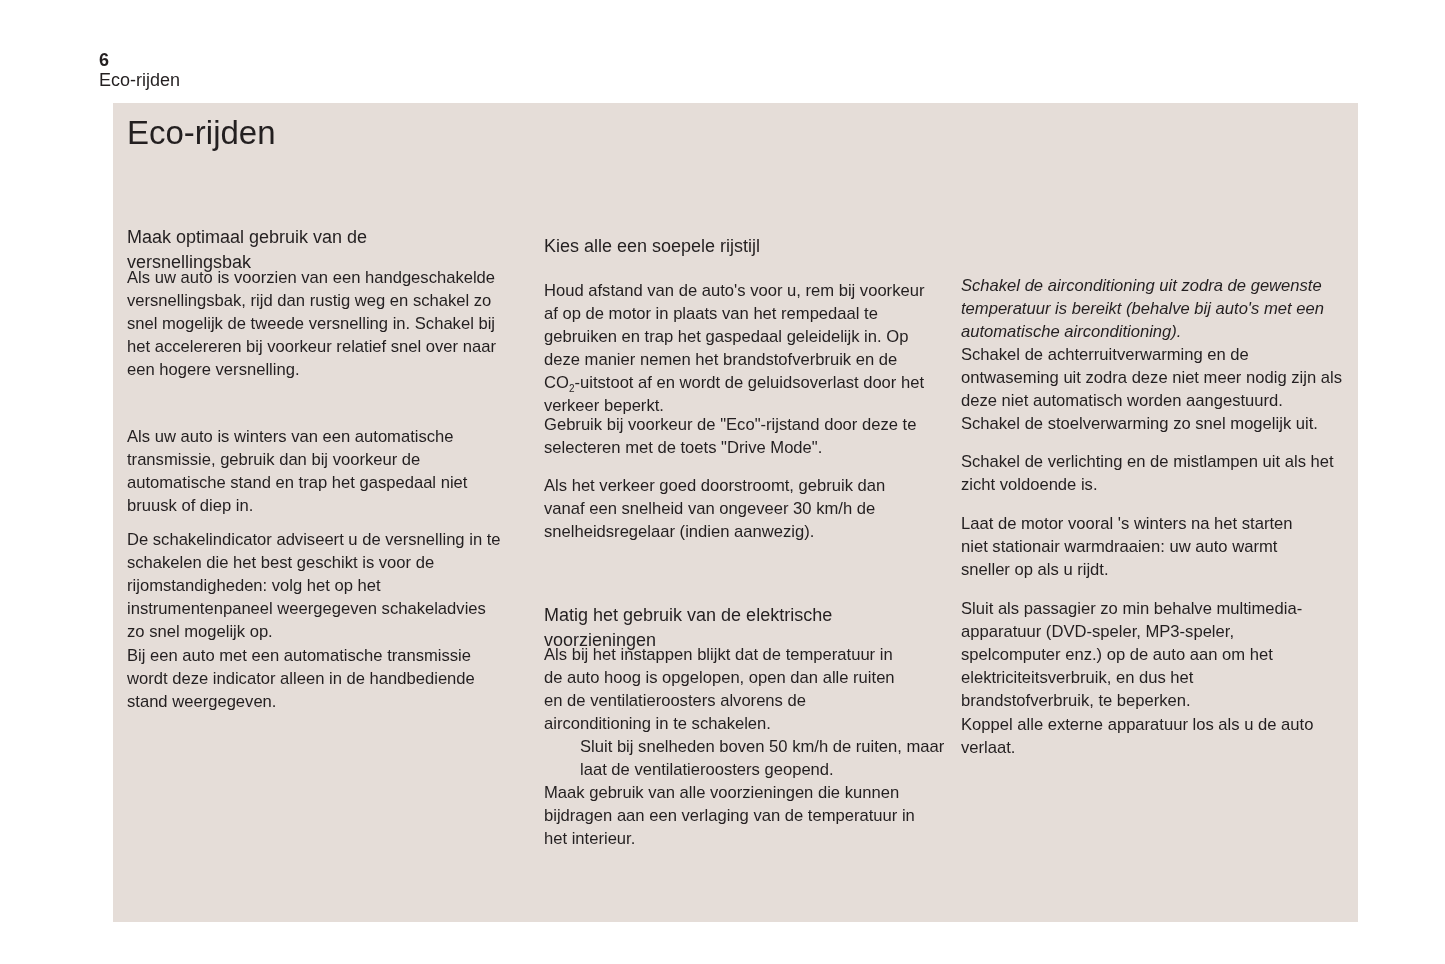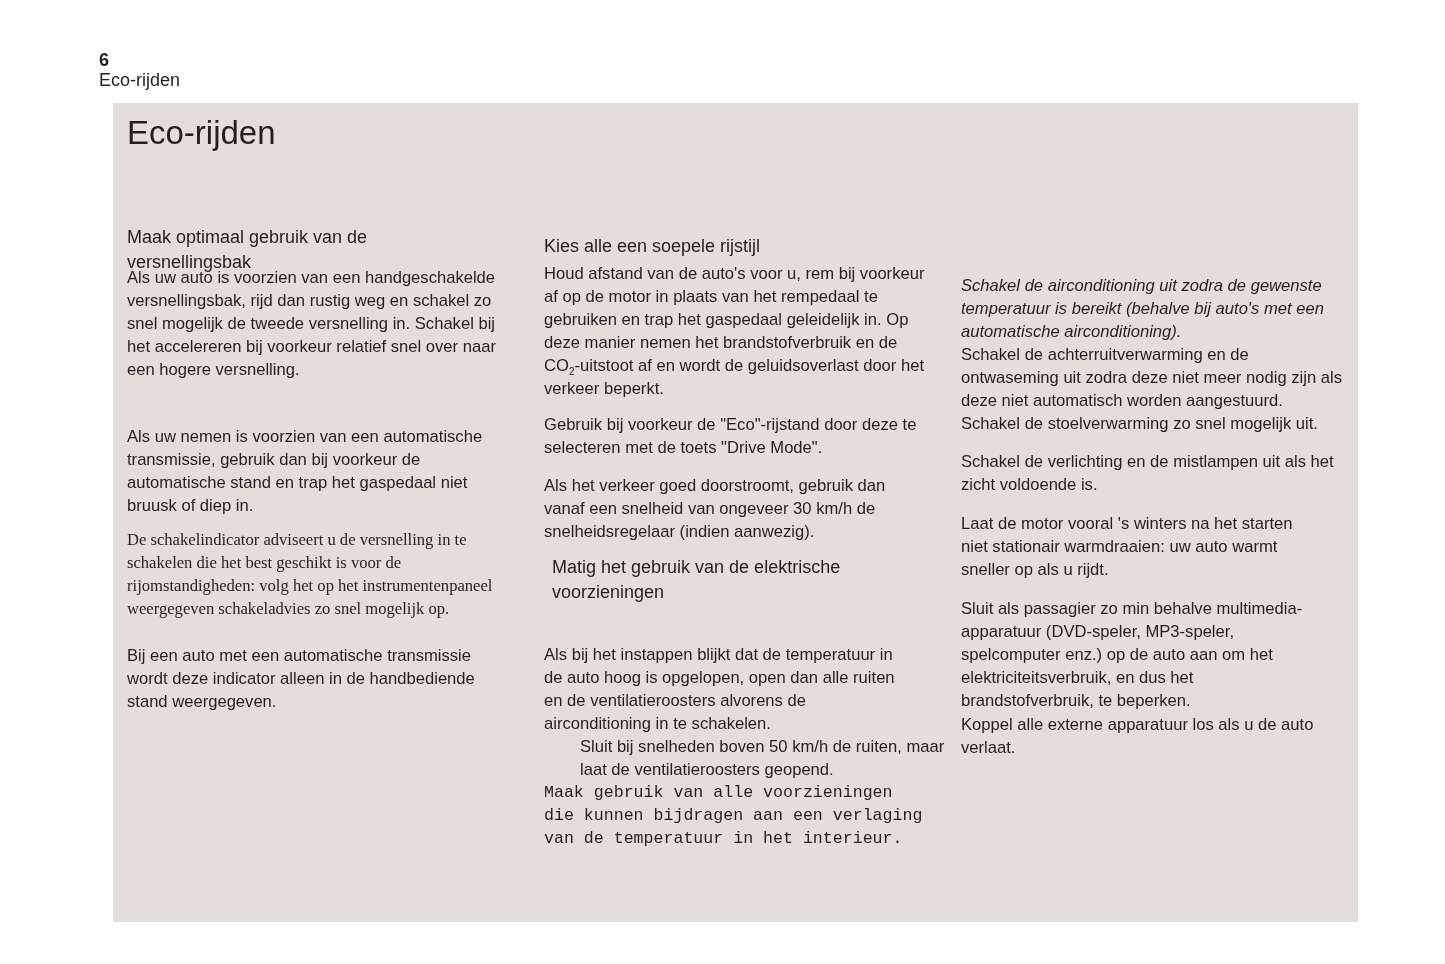--- a/index.html
+++ b/index.html
@@ -23,34 +23,34 @@
 
 <div class="page-num">6</div>
 <div class="running-head">Eco-rijden</div>
 
 <div class="panel">
   <h1 class="panel-title">Eco-rijden</h1>
 
   <div class="col col1">
     <h2 style="position:absolute;top:122px;width:330px;">Maak optimaal gebruik van de versnellingsbak</h2>
     <p style="position:absolute;top:163px;width:395px;">Als uw auto is voorzien van een handgeschakelde versnellingsbak, rijd dan rustig weg en schakel zo snel mogelijk de tweede versnelling in. Schakel bij het accelereren bij voorkeur relatief snel over naar een hogere versnelling.</p>
-    <p style="position:absolute;top:322px;width:370px;">Als uw nemen is voorzien van een automatische transmissie, gebruik dan bij voorkeur de automatische stand en trap het gaspedaal niet bruusk of diep in.</p>
-    <p style="position:absolute;top:425px;width:375px;font-family:Liberation Serif, serif;">De schakelindicator adviseert u de versnelling in te schakelen die het best geschikt is voor de rijomstandigheden: volg het op het instrumentenpaneel weergegeven schakeladvies zo snel mogelijk op.</p>
+    <p style="position:absolute;top:322px;width:370px;">Als uw auto is winters van een automatische transmissie, gebruik dan bij voorkeur de automatische stand en trap het gaspedaal niet bruusk of diep in.</p>
+    <p style="position:absolute;top:425px;width:375px;">De schakelindicator adviseert u de versnelling in te schakelen die het best geschikt is voor de rijomstandigheden: volg het op het instrumentenpaneel weergegeven schakeladvies zo snel mogelijk op.</p>
     <p style="position:absolute;top:541px;width:375px;">Bij een auto met een automatische transmissie wordt deze indicator alleen in de handbediende stand weergegeven.</p>
   </div>
 
   <div class="col col2">
     <h2 style="position:absolute;top:131px;">Kies alle een soepele rijstijl</h2>
-    <p style="position:absolute;top:159px;width:385px;"><span>Houd afstand van de auto's voor u, rem bij voorkeur af op de motor in plaats van het rempedaal te gebruiken en trap het gaspedaal geleidelijk in. Op deze manier nemen het brandstofverbruik en de CO</span><sub>2</sub><span>-uitstoot af en wordt de geluidsoverlast door het verkeer beperkt.</span></p>
+    <p style="position:absolute;top:176px;width:385px;"><span>Houd afstand van de auto's voor u, rem bij voorkeur af op de motor in plaats van het rempedaal te gebruiken en trap het gaspedaal geleidelijk in. Op deze manier nemen het brandstofverbruik en de CO</span><sub>2</sub><span>-uitstoot af en wordt de geluidsoverlast door het verkeer beperkt.</span></p>
     <p style="position:absolute;top:310px;width:385px;">Gebruik bij voorkeur de "Eco"-rijstand door deze te selecteren met de toets "Drive Mode".</p>
     <p style="position:absolute;top:371px;width:380px;">Als het verkeer goed doorstroomt, gebruik dan vanaf een snelheid van ongeveer 30 km/h de snelheidsregelaar (indien aanwezig).</p>
-    <h2 style="position:absolute;top:452px;width:390px;margin-left:8px;">Matig het gebruik van de elektrische voorzieningen</h2>
+    <h2 style="position:absolute;top:500px;width:390px;">Matig het gebruik van de elektrische voorzieningen</h2>
     <p style="position:absolute;top:540px;width:370px;">Als bij het instappen blijkt dat de temperatuur in de auto hoog is opgelopen, open dan alle ruiten en de ventilatieroosters alvorens de airconditioning in te schakelen.</p>
     <p style="position:absolute;top:632px;width:370px;margin-left:36px;">Sluit bij snelheden boven 50 km/h de ruiten, maar laat de ventilatieroosters geopend.</p>
-    <p style="position:absolute;top:678px;width:385px;font-family:Liberation Mono, monospace;">Maak gebruik van alle voorzieningen die kunnen bijdragen aan een verlaging van de temperatuur in het interieur.</p>
+    <p style="position:absolute;top:678px;width:385px;">Maak gebruik van alle voorzieningen die kunnen bijdragen aan een verlaging van de temperatuur in het interieur.</p>
   </div>
 
   <div class="col col3">
     <p style="position:absolute;top:171px;width:395px;font-style:italic;">Schakel de airconditioning uit zodra de gewenste temperatuur is bereikt (behalve bij auto's met een automatische airconditioning).</p>
     <p style="position:absolute;top:240px;width:385px;">Schakel de achterruitverwarming en de ontwaseming uit zodra deze niet meer nodig zijn als deze niet automatisch worden aangestuurd.</p>
     <p style="position:absolute;top:309px;width:395px;">Schakel de stoelverwarming zo snel mogelijk uit.</p>
     <p style="position:absolute;top:347px;width:380px;">Schakel de verlichting en de mistlampen uit als het zicht voldoende is.</p>
     <p style="position:absolute;top:409px;width:360px;">Laat de motor vooral 's winters na het starten niet stationair warmdraaien: uw auto warmt sneller op als u rijdt.</p>
     <p style="position:absolute;top:494px;width:345px;">Sluit als passagier zo min behalve multimedia-apparatuur (DVD-speler, MP3-speler, spelcomputer enz.) op de auto aan om het elektriciteitsverbruik, en dus het brandstofverbruik, te beperken.</p>
     <p style="position:absolute;top:610px;width:385px;">Koppel alle externe apparatuur los als u de auto verlaat.</p>

